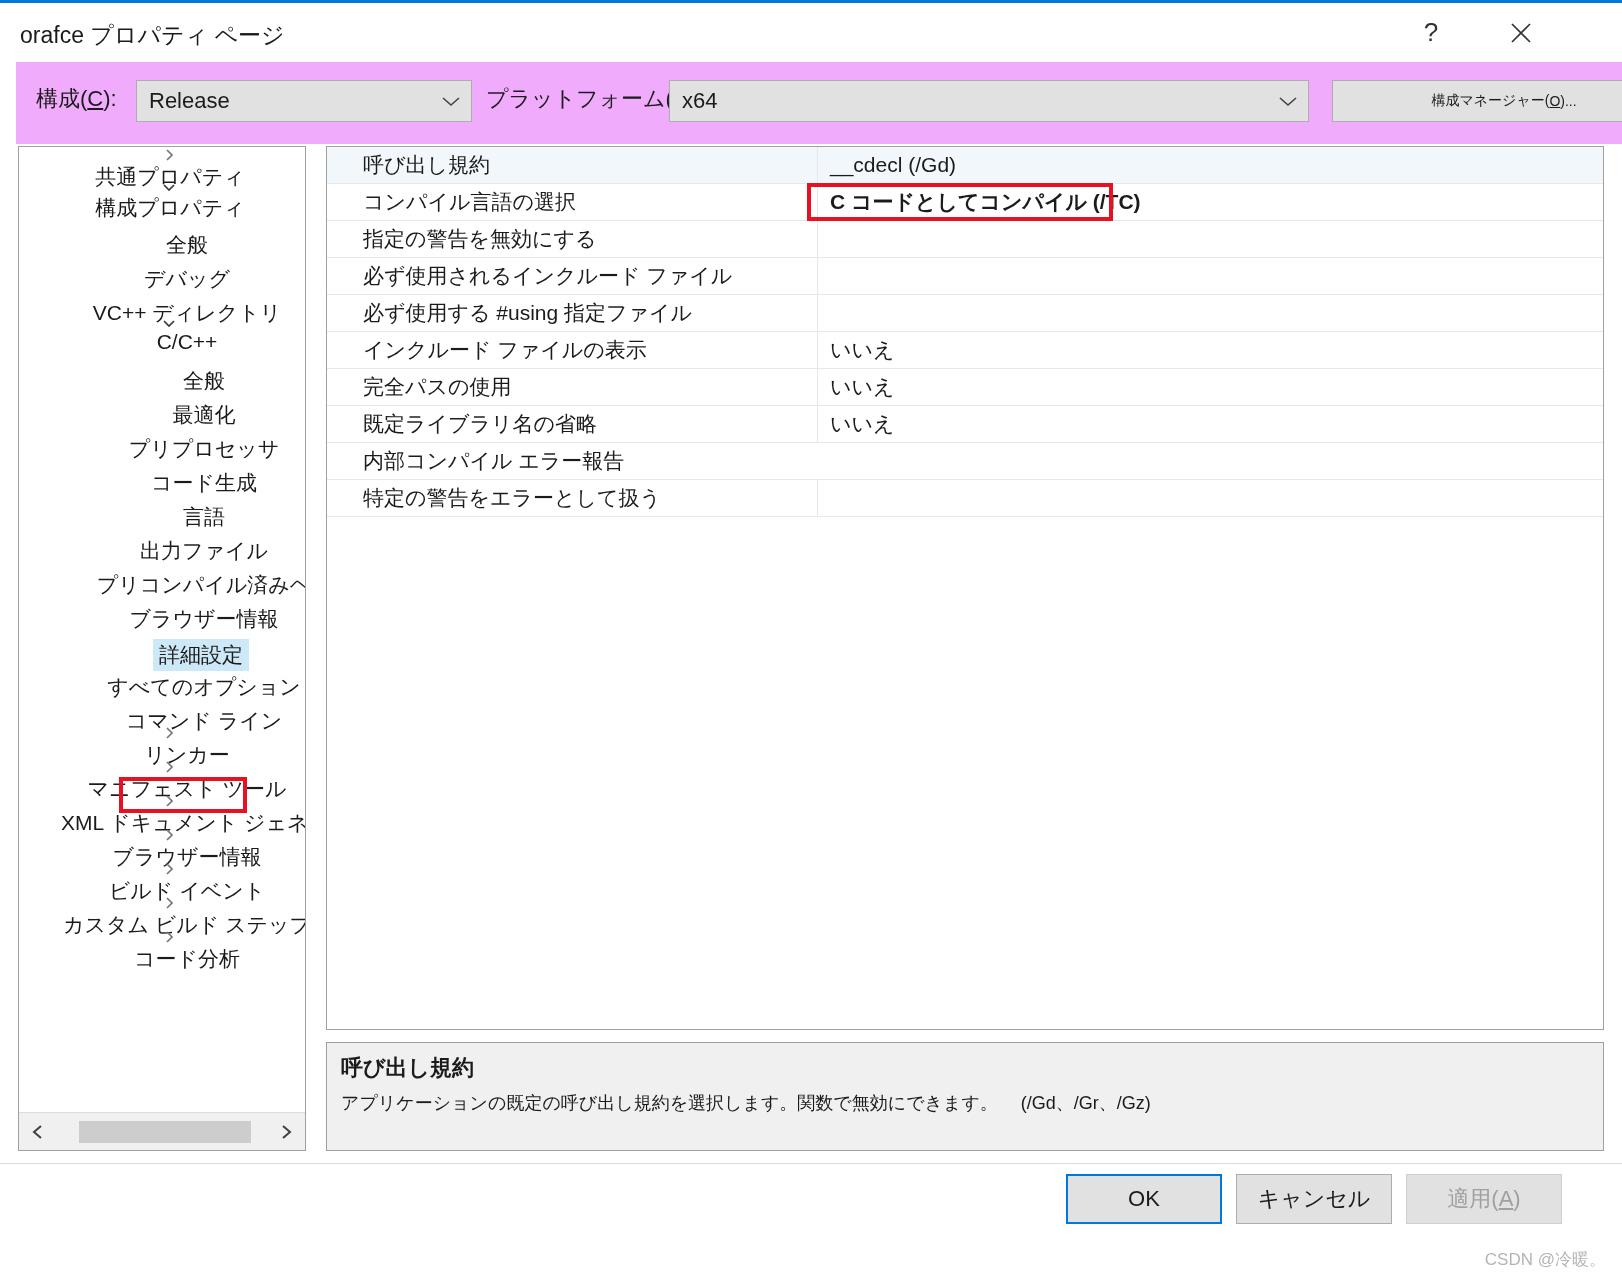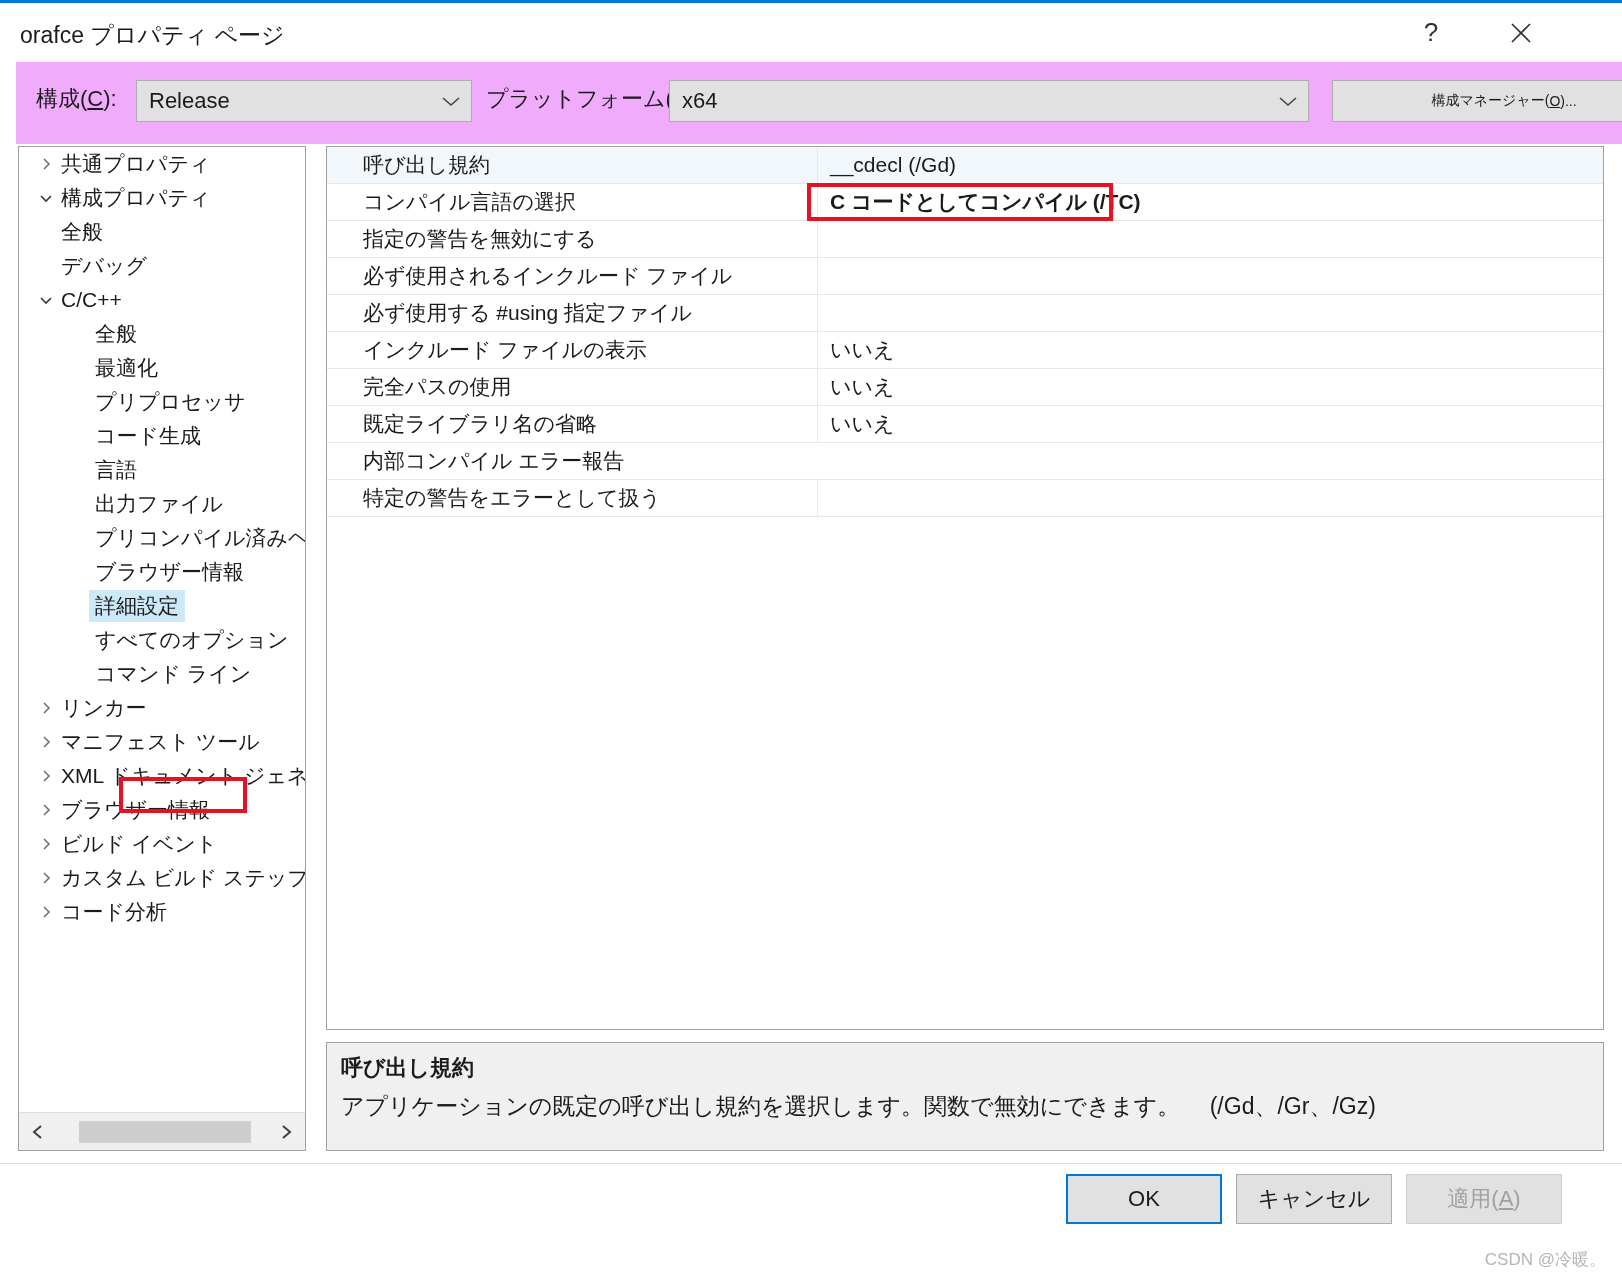--- a/index.html
+++ b/index.html
@@ -125,20 +125,21 @@
     overflow: hidden;
   }
   .tree-item {
     position: relative;
     height: 34px;
     display: flex;
     align-items: center;
     font-size: 21px;
     color: #1b1b1b;
     white-space: nowrap;
+    flex-direction: column;
   }
   .tree-item .twisty {
     width: 26px;
     min-width: 26px;
     display: flex;
     align-items: center;
     justify-content: center;
     color: #767676;
   }
   .tree-item .tlabel { padding-left: 2px; }
@@ -253,21 +254,21 @@
     padding: 10px 14px;
   }
   #desc-title {
     font-size: 22px;
     font-weight: bold;
     color: #1b1b1b;
     white-space: nowrap;
   }
   #desc-body {
     margin-top: 8px;
-    font-size: 23px;
+    font-size: 18px;
     color: #1b1b1b;
     white-space: nowrap;
   }
 
   
   #footer-sep {
     position: absolute;
     left: 0; top: 1163px;
     width: 1622px; height: 1px;
     background: #dcdcdc;
@@ -379,20 +380,28 @@
         </span>
         <span class="tlabel">全般</span>
       </div>
       <div class="tree-item depth1 no-twisty">
         <span class="twisty">
           <svg width="13" height="16" viewBox="0 0 13 16" aria-hidden="true">
             <polyline points="4,3 9,8 4,13" fill="none" stroke="#767676" stroke-width="1.7"></polyline>
           </svg>
         </span>
         <span class="tlabel">デバッグ</span>
+      </div>
+      <div class="tree-item depth1 no-twisty">
+        <span class="twisty">
+          <svg width="13" height="16" viewBox="0 0 13 16" aria-hidden="true">
+            <polyline points="4,3 9,8 4,13" fill="none" stroke="#767676" stroke-width="1.7"></polyline>
+          </svg>
+        </span>
+        <span class="tlabel">VC++ ディレクトリ</span>
       </div>
       <div class="tree-item depth1">
         <span class="twisty">
           <svg width="16" height="13" viewBox="0 0 16 13" aria-hidden="true">
             <polyline points="3,4 8,9 13,4" fill="none" stroke="#3a3a3a" stroke-width="1.7"></polyline>
           </svg>
         </span>
         <span class="tlabel">C/C++</span>
       </div>
       <div class="tree-item depth2 no-twisty">

